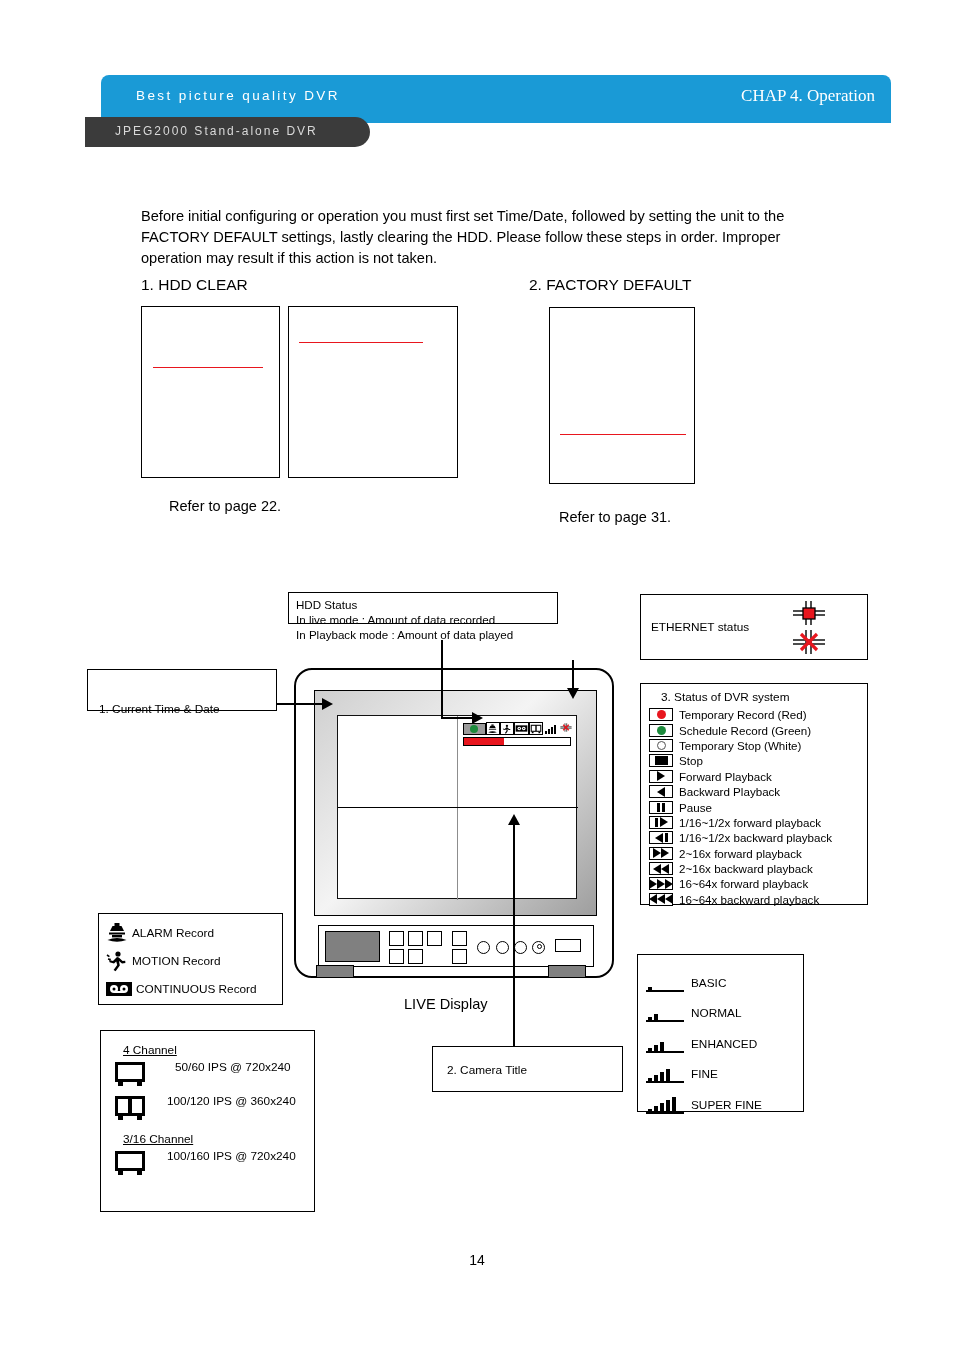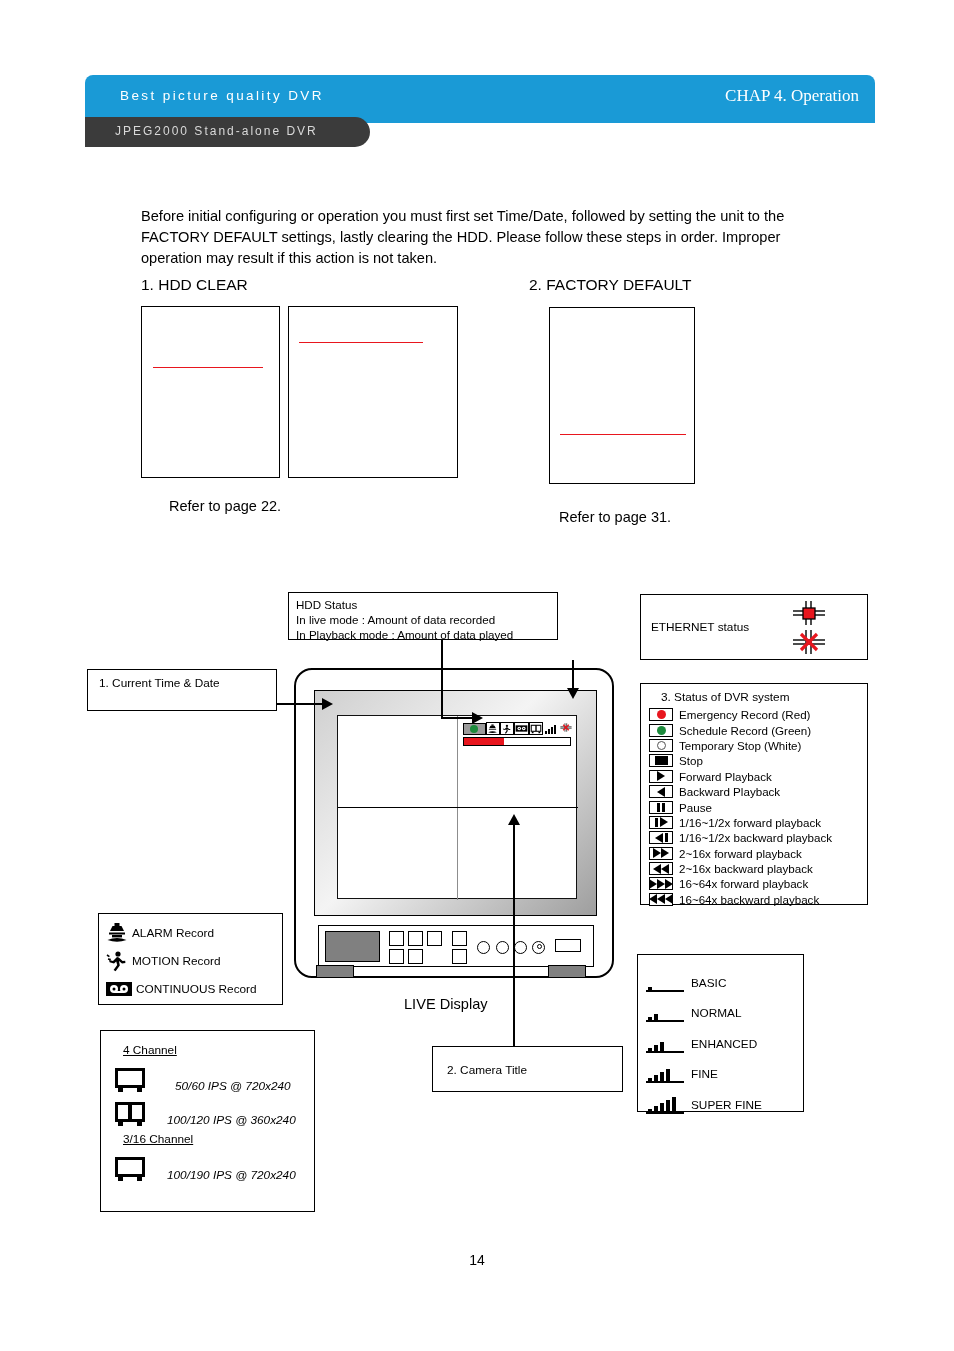--- a/index.html
+++ b/index.html
@@ -8,21 +8,21 @@
     width: 954px; height: 1351px;
     background: #ffffff;
     font-family: "Liberation Sans", sans-serif;
     color: #000;
     position: relative;
     overflow: hidden;
   }
 
   
   #header-band {
-    position: absolute; left: 85px; top: 75px; width: 790px; height: 48px;
+    position: absolute; left: 101px; top: 75px; width: 790px; height: 48px;
     background: #1a9ad6;
     border-radius: 8px 8px 0 0;
   }
   #brand-title {
     position: absolute; left: 35px; top: 13px;
     font-size: 13.5px; letter-spacing: 2.4px; color: #ffffff;
   }
   #chapter-label {
     position: absolute; right: 16px; top: 11px;
     font-family: "Liberation Serif", serif;
@@ -60,27 +60,27 @@
   .refer-note { position: absolute; font-size: 14.5px; }
   #refer-a { left: 169px; top: 498px; }
   #refer-b { left: 559px; top: 509px; }
 
   
   .callout {
     position: absolute; border: 1.6px solid #000; background: #fff;
     font-size: 11.6px; line-height: 15px;
   }
 
-  #hdd-status-box { left: 288px; top: 592px; width: 270px; height: 48px; padding: 4px 0 0 7px; }
+  #hdd-status-box { left: 288px; top: 592px; width: 270px; height: 32px; padding: 4px 0 0 7px; }
   #ethernet-box  { left: 640px; top: 594px; width: 228px; height: 66px; }
   #eth-label { position: absolute; left: 10px; top: 25px; font-size: 11.8px; }
   #eth-icons { position: absolute; left: 148px; top: 5px; width: 40px; }
 
   #time-date-box { left: 87px; top: 669px; width: 190px; height: 42px; }
-  #time-date-label { position: absolute; left: 11px; top: 6px; font-size: 11.8px; }
+  #time-date-label { position: absolute; left: 11px; top: 32px; font-size: 11.8px; }
 
   #dvr-status-box { left: 640px; top: 683px; width: 228px; height: 222px; padding: 6px 0 0 8px; }
   #dvr-status-title { font-size: 11.8px; margin: 0 0 2px 12px; }
   .status-row { display: flex; align-items: center; height: 15.4px; }
   .status-icon {
     width: 24px; height: 13px; border: 1.4px solid #000; background: #fff;
     display: flex; align-items: center; justify-content: center;
     margin-right: 6px; flex: 0 0 auto;
   }
   .status-text { font-size: 11.6px; white-space: nowrap; }
@@ -93,21 +93,21 @@
   .tri-l { width: 0; height: 0; border-right: 8px solid #000; border-top: 5px solid transparent; border-bottom: 5px solid transparent; }
   .bar-v { width: 3px; height: 9px; background: #000; }
   .gap2 { width: 2px; }
 
   #record-type-box { left: 98px; top: 913px; width: 185px; height: 92px; padding: 5px 0 0 6px; }
   .rec-row { display: flex; align-items: center; height: 28px; }
   .rec-label { font-size: 11.8px; margin-left: 3px; }
 
   #channel-box { left: 100px; top: 1030px; width: 215px; height: 182px; padding: 8px 0 0 12px; }
   .chan-head { font-size: 11.8px; margin: 4px 0 2px 10px; text-decoration: underline; }
-  .chan-row { display: flex; align-items: flex-end; height: 34px; font-style: italic; }
+  .chan-row { display: flex; align-items: flex-start; height: 34px; }
   .chan-text { font-size: 11.8px; margin-left: 20px; }
   #chan-row-1 .chan-text { margin-left: 28px; }
 
   #quality-box { left: 637px; top: 954px; width: 167px; height: 158px; padding: 6px 0 0 8px; }
   .q-row { display: flex; align-items: flex-end; height: 30.5px; }
   .q-label { font-size: 11.8px; margin-left: 7px; margin-bottom: 1px; }
 
   #camera-title-box { left: 432px; top: 1046px; width: 191px; height: 46px; }
   #camera-title-label { position: absolute; left: 14px; top: 16px; font-size: 11.8px; }
 
@@ -236,21 +236,21 @@
   <div id="time-date-label">1. Current Time &amp; Date</div>
 </div>
 
 <div class="callout" id="dvr-status-box">
   <div id="dvr-status-title">3. Status of DVR system</div>
 
   <div class="status-row">
     <span class="status-icon">
         <span class="dot dot-red"></span>
       </span>
-    <span class="status-text">Emergency Record (Red)</span>
+    <span class="status-text">Temporary Record (Red)</span>
   </div>
   <div class="status-row">
     <span class="status-icon">
         <span class="dot dot-green"></span>
       </span>
     <span class="status-text">Schedule Record (Green)</span>
   </div>
   <div class="status-row">
     <span class="status-icon">
         <span class="dot dot-white"></span>
@@ -385,21 +385,21 @@
     <span class="chan-text">100/120 IPS @ 360x240</span>
   </div>
   <div class="chan-head">3/16 Channel</div>
   <div class="chan-row">
     <svg width="34" height="28" viewBox="0 0 34 28">
       <rect x="2" y="2" width="30" height="20" fill="#000"></rect>
       <rect x="5" y="5" width="24" height="14" fill="#fff"></rect>
       <rect x="5" y="22" width="5" height="4" fill="#000"></rect>
       <rect x="24" y="22" width="5" height="4" fill="#000"></rect>
     </svg>
-    <span class="chan-text">100/190 IPS @ 720x240</span>
+    <span class="chan-text">100/160 IPS @ 720x240</span>
   </div>
 </div>
 
 <div class="callout" id="quality-box">
   <div class="q-row">
     <span class="qicon">
         <span class="base"></span>
       <i style="left:2px;  width:4px; height:3px;"></i>
       </span>
     <span class="q-label">BASIC</span>

